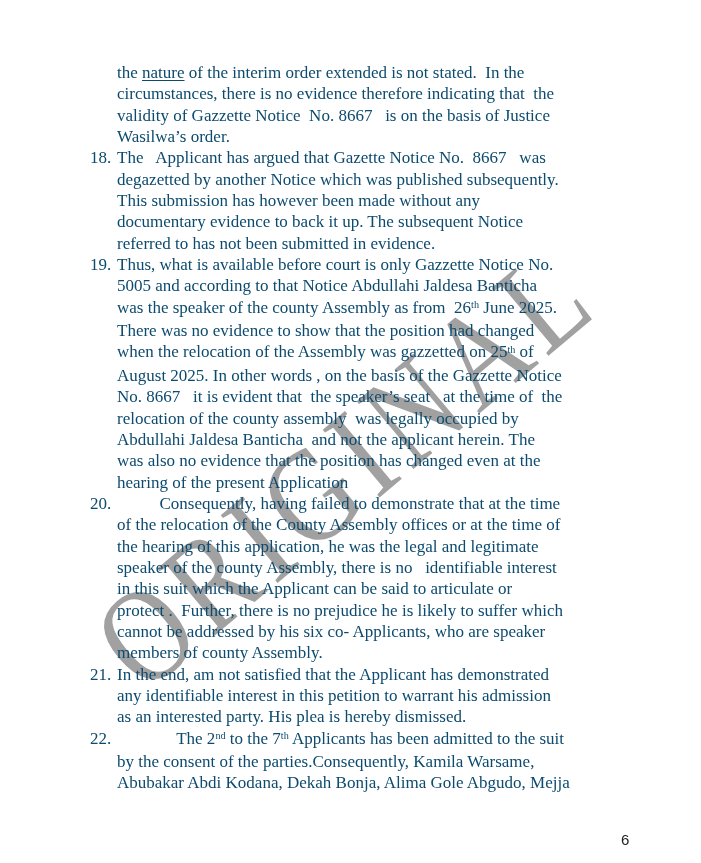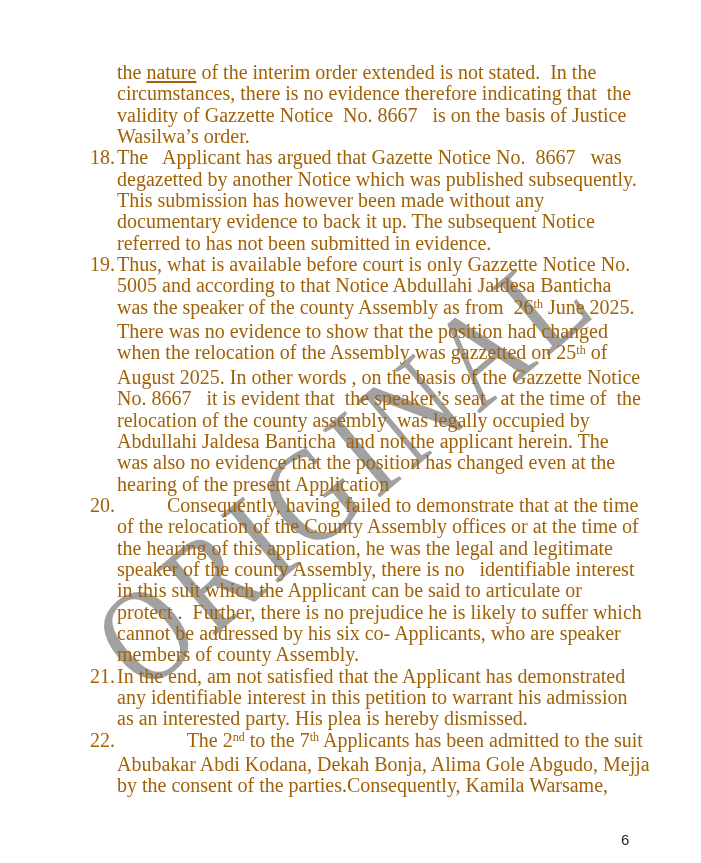--- a/index.html
+++ b/index.html
@@ -31,22 +31,22 @@
     z-index: 0;
     white-space: nowrap;
     user-select: none;
   }
   .content {
     position: absolute;
     left: 117px;
     top: 62px;
     width: 545px;
     z-index: 1;
-    color: #a16207;
-    font-size: 20px;
+    color: #0c4a6e;
+    font-size: 17px;
     line-height: 21.35px;
   }
   .para { position: relative; }
   .pnum {
     position: absolute;
     left: -27px;
     top: 0;
     white-space: pre;
   }
   .tline { white-space: pre; }
@@ -117,19 +117,19 @@
       </div>
       <div class="para">
         <span class="pnum">21.</span>
         <div class="tline"><span>In the end, am not satisfied that the Applicant has demonstrated</span></div>
         <div class="tline"><span>any identifiable interest in this petition to warrant his admission</span></div>
         <div class="tline"><span>as an interested party. His plea is hereby dismissed.</span></div>
       </div>
       <div class="para">
         <span class="pnum">22.</span>
         <div class="tline"><span>              The 2</span><span class="run-sup">nd</span><span> to the 7</span><span class="run-sup">th</span><span> Applicants has been admitted to the suit</span></div>
+        <div class="tline"><span>by the consent of the parties.Consequently, Kamila Warsame,</span></div>
         <div class="tline"><span>Abubakar Abdi Kodana, Dekah Bonja, Alima Gole Abgudo, Mejja</span></div>
-        <div class="tline"><span>by the consent of the parties.Consequently, Kamila Warsame,</span></div>
       </div>
     </div>
 
   <div class="page-number">6</div>
 </div>
 
 </body></html>

